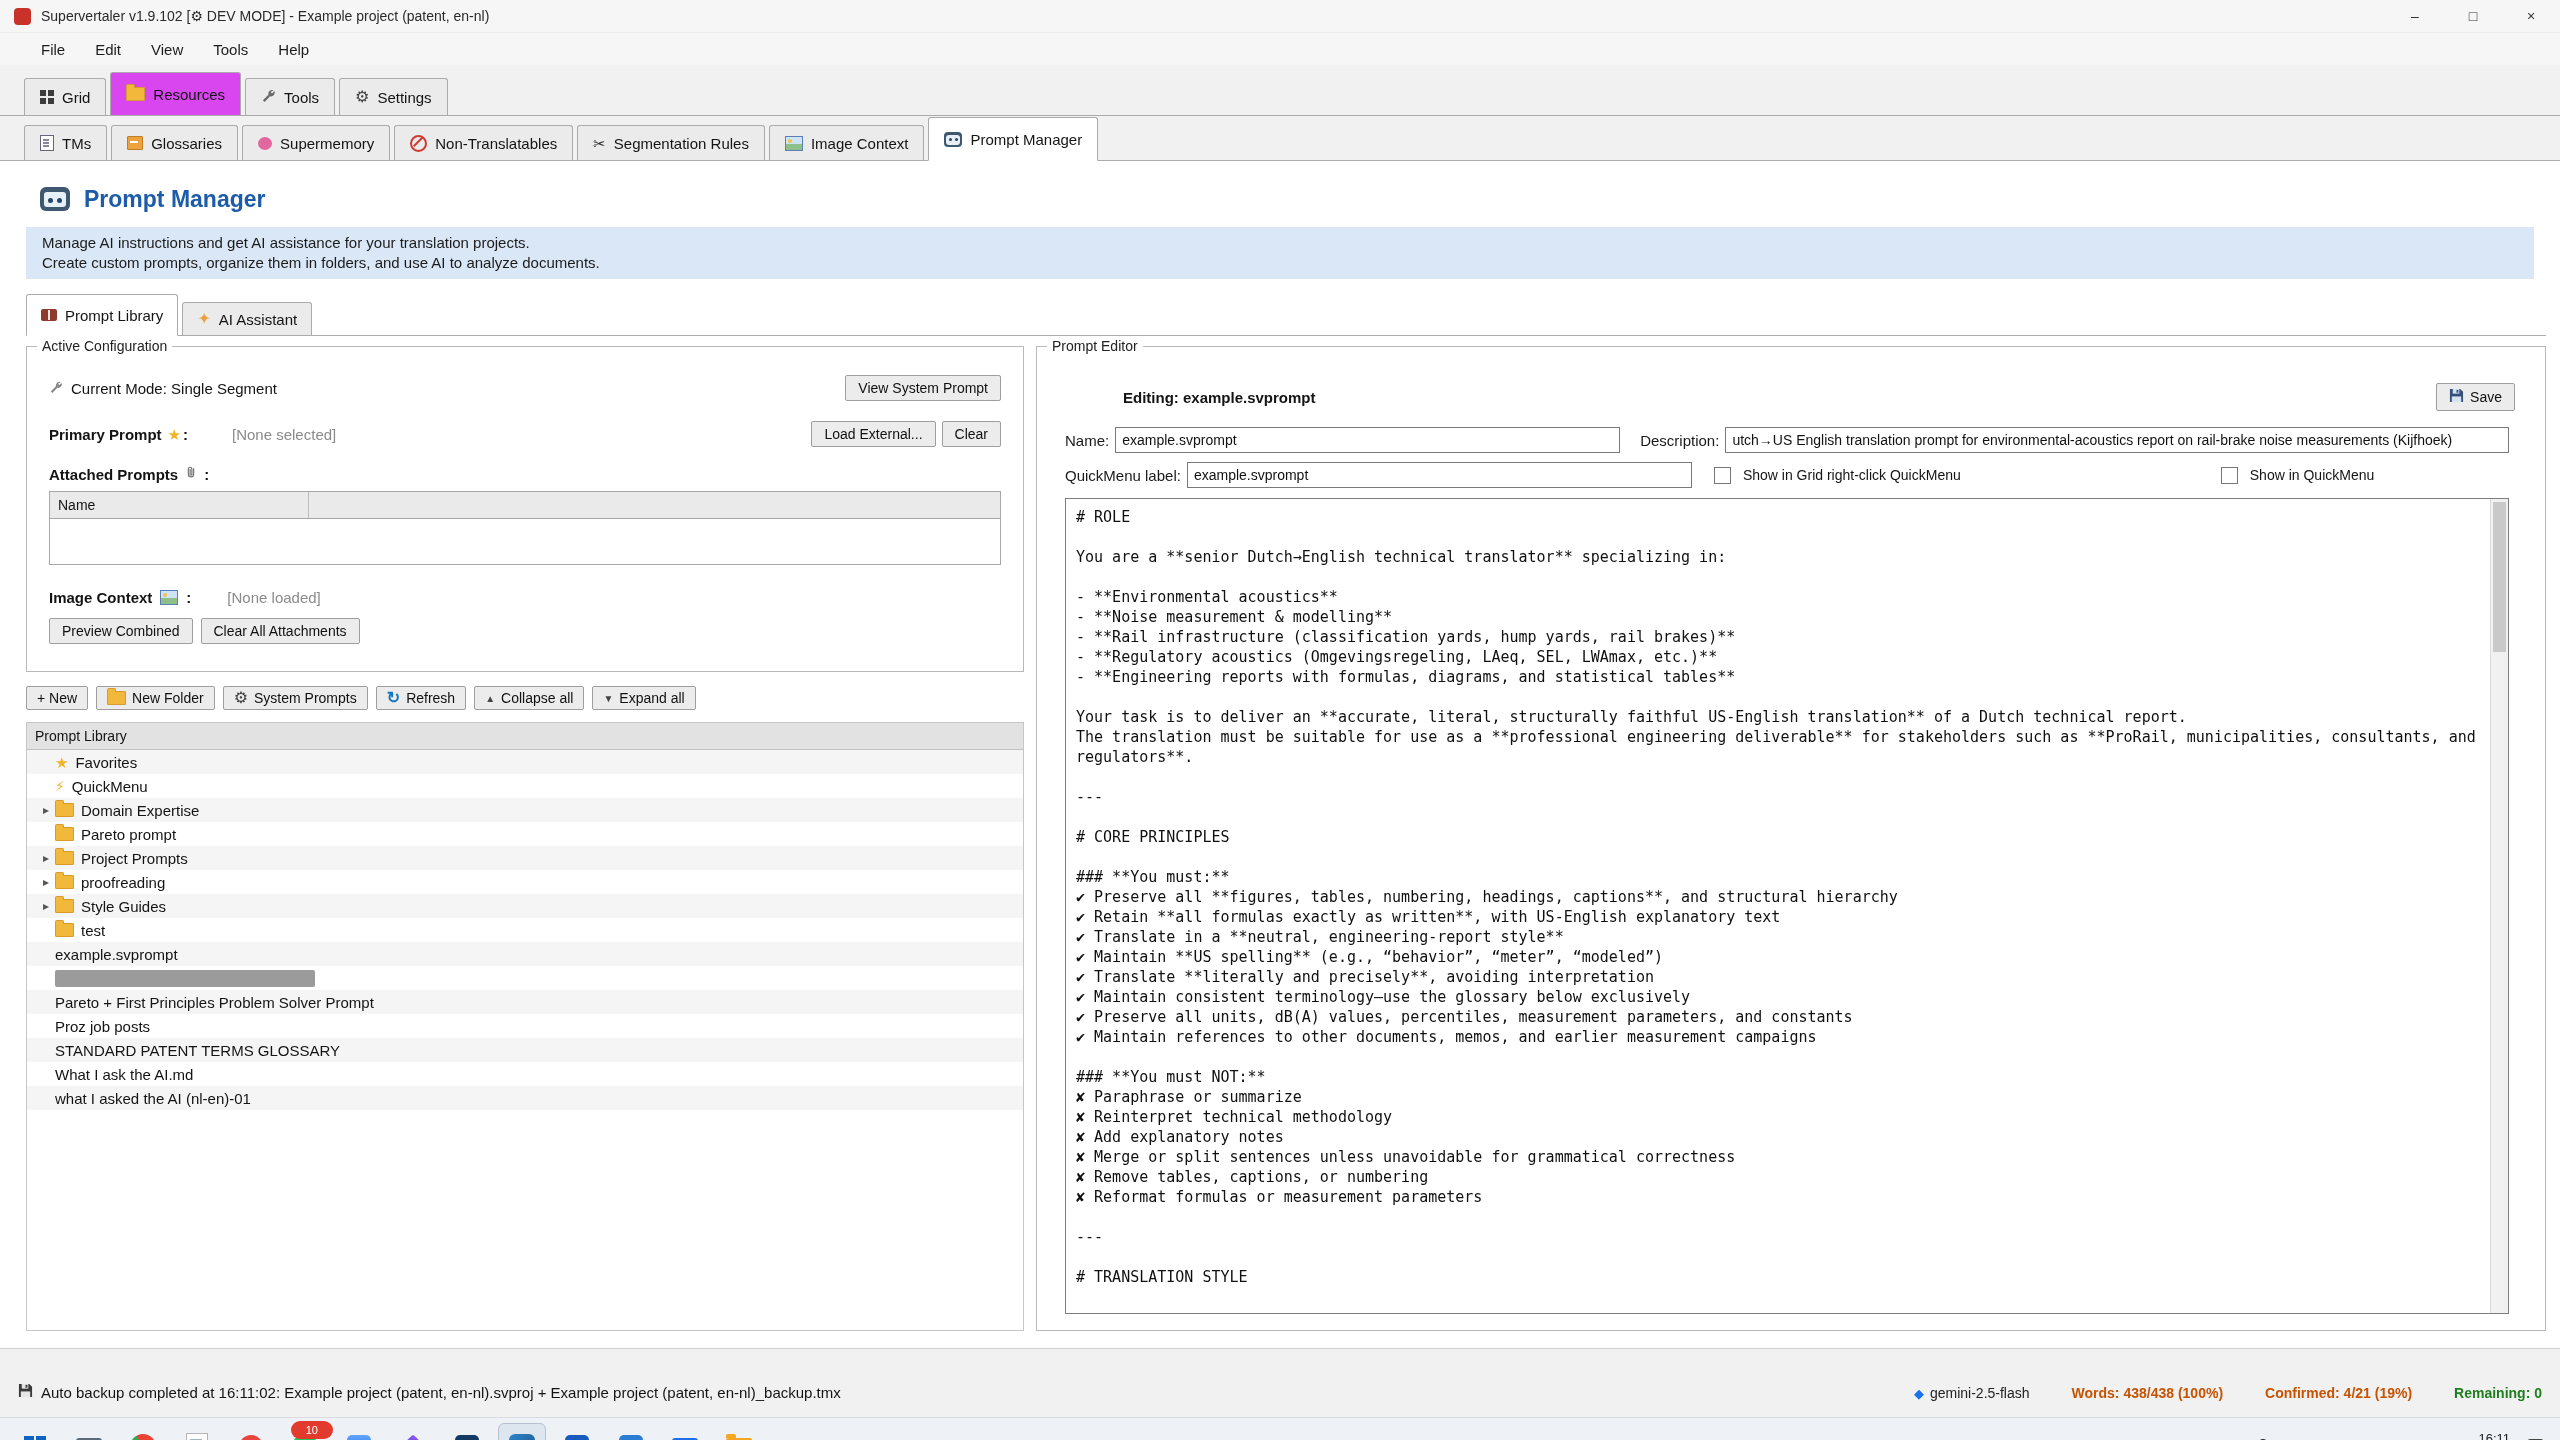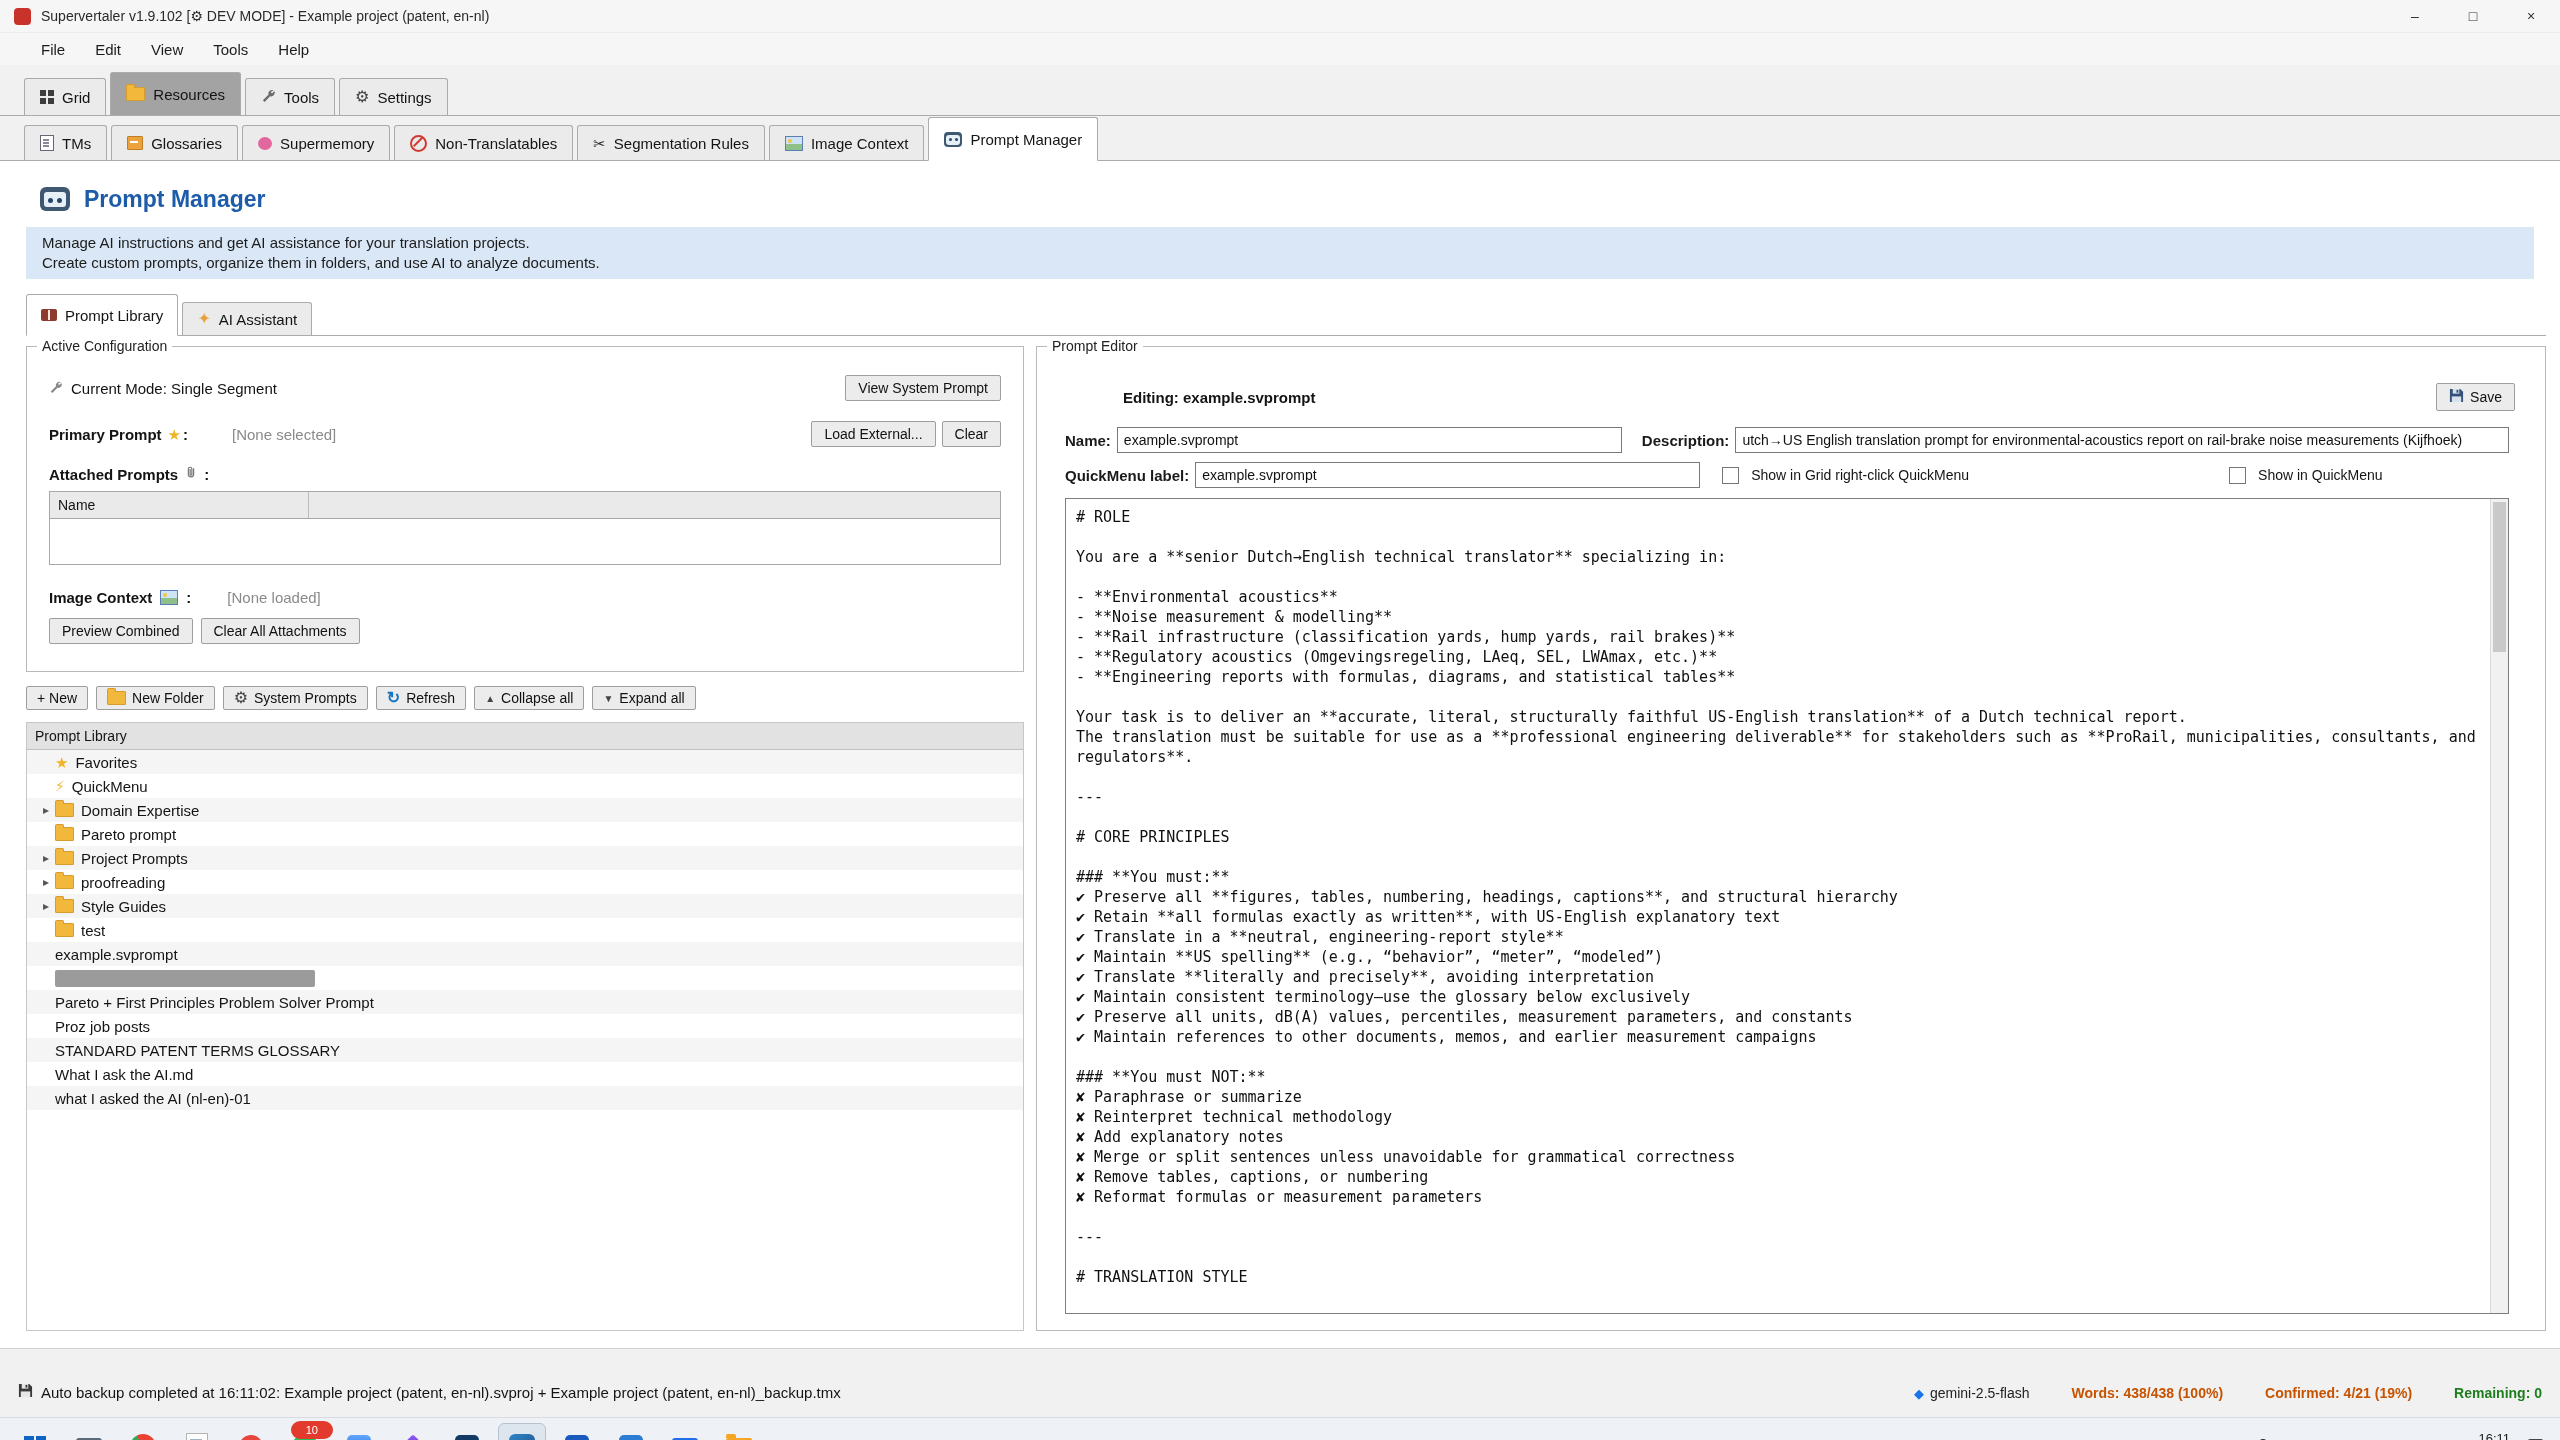--- a/index.html
+++ b/index.html
@@ -19,21 +19,21 @@
   .menu-item{padding:5px 15px;font-size:15px;color:#1c1c1c;}
 
   
   .tabstrip{display:flex;align-items:flex-end;background:#f1f1f1;padding-left:24px;gap:4px;border-bottom:1px solid #ababab;}
   .strip1{height:50px;}
   .strip2{height:44px;}
   .tab{display:flex;align-items:center;gap:8px;padding:0 15px;background:#ebebeb;
        border:1px solid #ababab;border-bottom:none;border-radius:3px 3px 0 0;font-size:15px;white-space:nowrap;}
   .strip1 .tab{height:36px;}
   .strip2 .tab{height:34px;}
-  .strip1 .tab.selected{background:#a3a3a3;height:42px;}
+  .strip1 .tab.selected{background:#d946ef;height:42px;}
   .strip2 .tab.selected{background:#fff;height:42px;margin-bottom:-1px;border-bottom:1px solid #fff;z-index:2;position:relative;}
 
   
   .ic-grid{width:14px;height:14px;display:grid;grid-template-columns:1fr 1fr;grid-template-rows:1fr 1fr;gap:2px;}
   .ic-grid i{background:#3c3c3c;}
   .fold{width:17px;height:12px;background:#f2b83b;border:1px solid #d79c2e;border-radius:1px;position:relative;flex:none;}
   .fold::before{content:"";position:absolute;top:-4px;left:-1px;width:7px;height:3px;background:#f2b83b;border:1px solid #d79c2e;border-bottom:none;border-radius:2px 2px 0 0;}
   .glyph-gear{font-size:16px;color:#444;line-height:1;}
   .glyph-sc{font-size:15px;color:#333;line-height:1;}
   .glyph-star{color:#f0b429;font-size:15px;line-height:1;}
@@ -99,21 +99,21 @@
   .sp28{width:28px;flex:none;}
   .tlabel{margin-left:7px;white-space:nowrap;}
   .flabel{margin-left:28px;white-space:nowrap;}
   .redacted-bar{margin-left:28px;width:260px;height:17px;background:#9b9b9b;border-radius:2px;}
 
   
   .editor-box{flex:1;}
   .editing-row{display:flex;align-items:center;margin:36px 30px 0 86px;}
   .frow{display:flex;align-items:center;margin:16px 36px 0 28px;gap:6px;}
   .frow2{margin-top:9px;}
-  .lbl{font-size:15px;color:#1a1a1a;flex:none;font-weight:bold;}
+  .lbl{font-size:15px;color:#1a1a1a;flex:none;}
   input[type=text]{height:26px;border:1px solid #7a7a7a;padding:0 6px;font-family:"Liberation Sans",sans-serif;font-size:14px;box-sizing:border-box;background:#fff;color:#111;}
   .in-name{width:505px;}
   .in-desc{flex:1;}
   .in-qm{width:505px;}
   .cb{width:15px;height:15px;border:1px solid #767676;background:#fff;flex:none;margin-left:16px;}
   .cb2{margin-left:254px;}
   .cb-lbl{font-size:14px;margin-left:6px;}
   .textarea-box{margin:10px 36px 0 28px;height:814px;border:1px solid #7e7e7e;position:relative;overflow:hidden;}
   .textarea-box pre{margin:0;padding:8px 24px 8px 10px;font-family:"DejaVu Sans Mono","Liberation Mono",monospace;
                     font-size:15px;line-height:20px;white-space:pre-wrap;color:#101010;}

